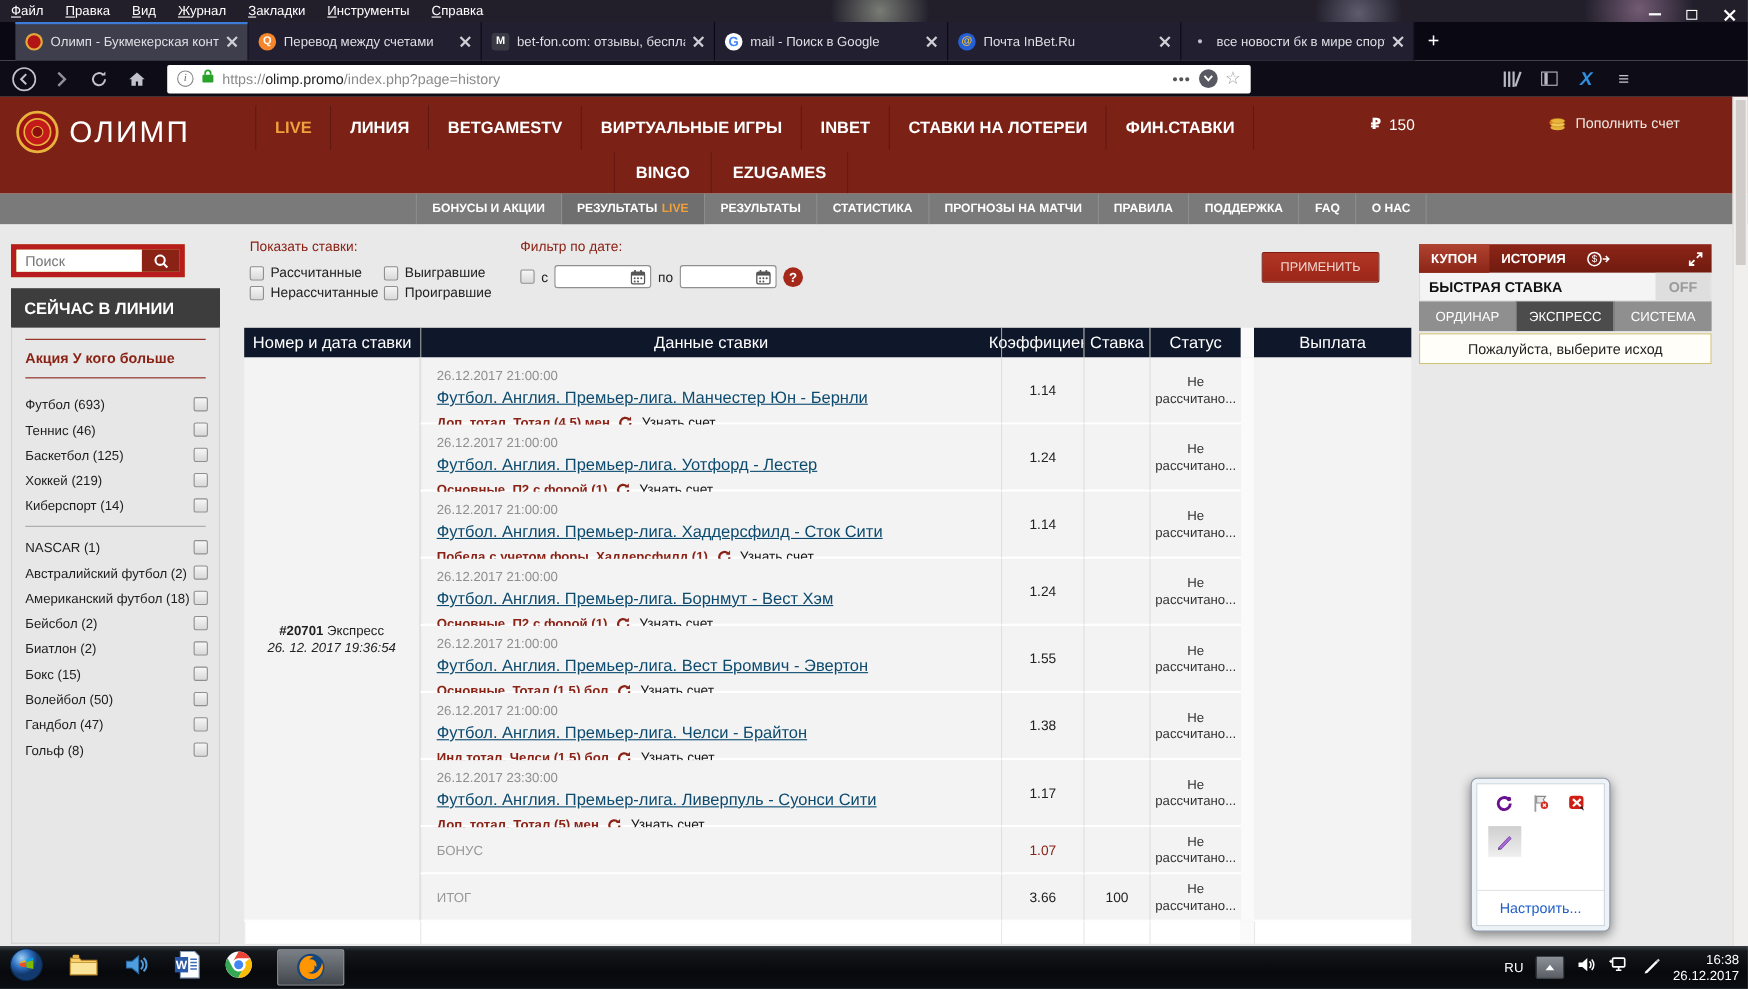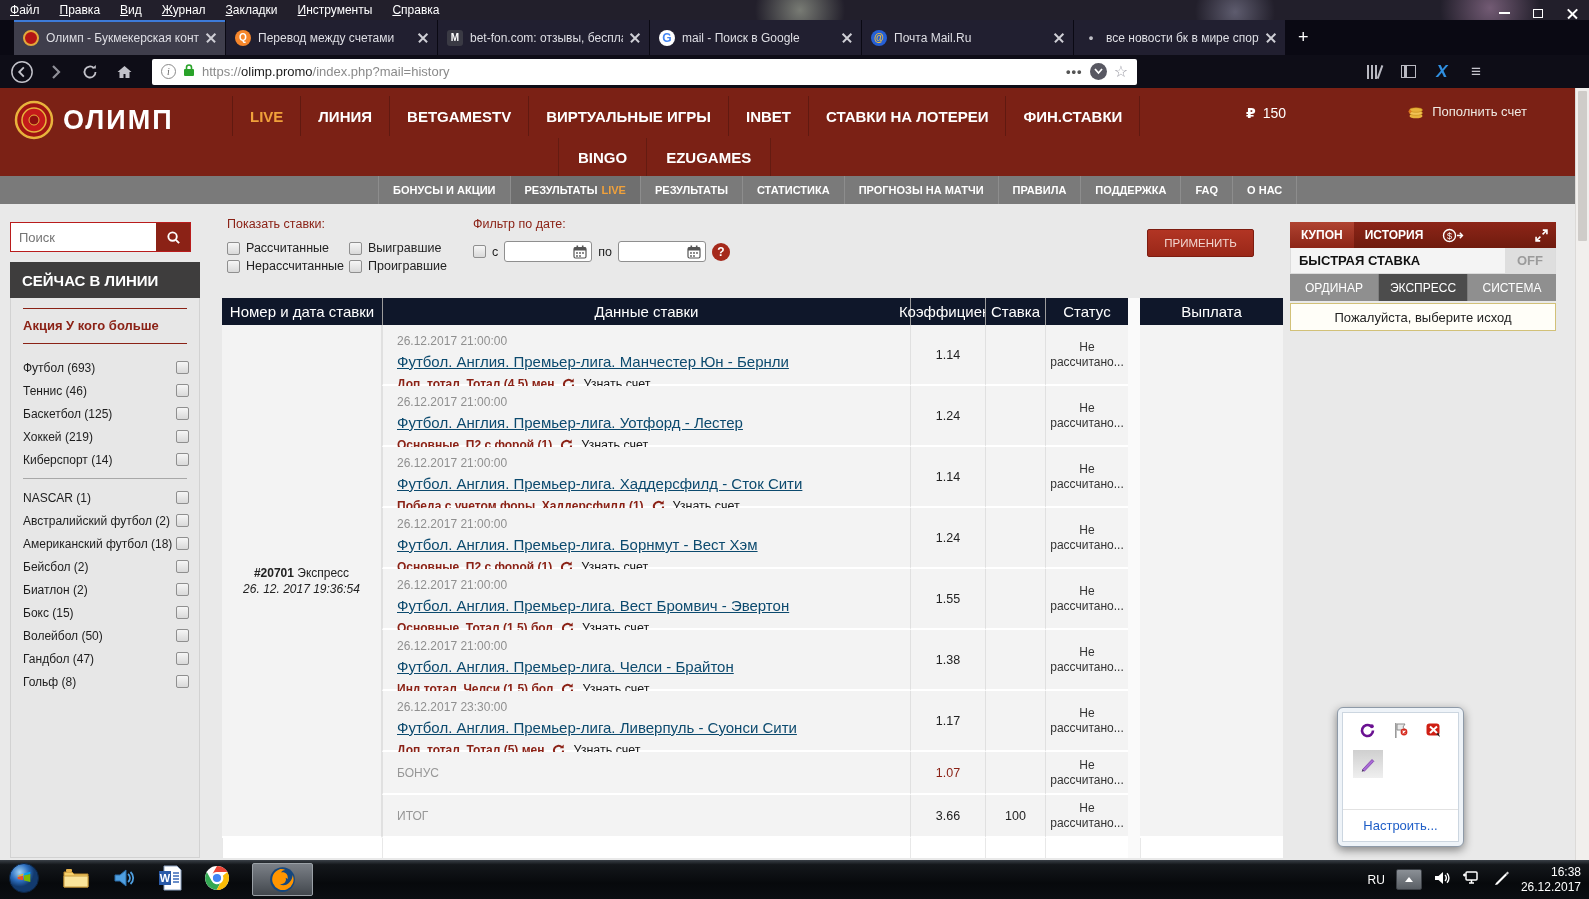--- a/index.html
+++ b/index.html
@@ -55,21 +55,21 @@
   .lib-ic i{display:block;width:2px;height:14px;background:#b9b9c2}
   .lib-ic i:last-child{transform:rotate(20deg)}
   .pane-ic{width:15px;height:13px;border:1.5px solid #b9b9c2;position:relative}
   .pane-ic::before{content:"";position:absolute;left:2px;top:0;bottom:0;width:3px;background:#b9b9c2}
   .ext-x{color:#2f8fe0;font-weight:bold;font-size:17px;font-style:italic}
   .burger{color:#c5c5cd;font-size:17px;letter-spacing:0}
 
   
   .sheader{position:absolute;top:88px;left:0;right:0;height:88px;background:#7b2115}
   .logo{position:absolute;left:14px;top:12px;display:flex;align-items:center;gap:9px}
-  .logo-txt{color:#fff;font-size:27px;font-weight:bold;letter-spacing:2px}
+  .logo-txt{color:#fff;font-size:27px;font-weight:normal;letter-spacing:2px}
   .mnav{position:absolute;left:232px;top:8px;height:40px;display:flex}
   .mnav .it{display:flex;align-items:center;padding:0 17px;color:#fff;font-weight:bold;font-size:15px;border-left:1px solid rgba(0,0,0,.22)}
   .mnav .it:last-child{border-right:1px solid rgba(0,0,0,.22)}
   .mnav .it.live{color:#f0a13b}
   .mnav2{position:absolute;left:558px;top:50px;height:38px;display:flex}
   .mnav2 .it{display:flex;align-items:center;padding:0 19px;color:#fff;font-weight:bold;font-size:15px;border-left:1px solid rgba(0,0,0,.18)}
   .mnav2 .it:last-child{border-right:1px solid rgba(0,0,0,.18)}
   .balance{position:absolute;left:1246px;top:17px;color:#fff;font-size:14px;display:flex;gap:7px;align-items:center}
   .balance .cur{font-family:"DejaVu Sans",sans-serif;font-weight:bold}
   .topup{position:absolute;right:62px;top:16px;display:flex;align-items:center;gap:7px;color:#efe9e2;font-size:13px}
@@ -78,21 +78,21 @@
   .subnav{position:absolute;top:176px;left:0;right:0;height:28px;background:#7a7a7a;display:flex;padding-left:378px}
   .subnav .it{display:flex;align-items:center;padding:1px 14px;color:#fff;font-weight:bold;font-size:11px;border-left:1px solid #8d8d8d;white-space:nowrap}
   .subnav .it:last-child{border-right:1px solid #8d8d8d}
   .subnav .it.on{background:#6f6f6f}
   .subnav .live{color:#f0a13b;margin-left:4px}
 
   
   .page{position:absolute;top:204px;left:0;right:0;height:656px;background:#e9e9e9}
 
   
-  .search{position:absolute;left:10px;top:18px;width:181px;height:30px;display:flex;border:1px solid #b91c1c;background:#bef264}
+  .search{position:absolute;left:10px;top:18px;width:158px;height:30px;display:flex;border:5px solid #b91c1c;background:#bef264}
   .search input{flex:1;border:0;outline:0;padding:0 8px;font-size:13px;font-family:inherit;color:#333;min-width:0}
   .search button{width:34px;border:0;background:#8b2216;display:flex;align-items:center;justify-content:center;cursor:pointer}
   .side-head{position:absolute;left:10px;top:58px;width:190px;height:36px;background:#3e3d3d;color:#fff;font-weight:bold;font-size:15px;display:flex;align-items:center;padding-left:12px}
   .side-panel{position:absolute;left:10px;top:94px;width:190px;bottom:2px;background:#e7e7e7;border:1px solid #d2d2d2;border-top:none;overflow:hidden}
   .slinks{padding:12px 0 0 12px}
   .slinks .lk{display:block;font-weight:bold;font-size:13px;color:#151515;line-height:19px;text-decoration:none}
   .slinks .red{color:#8b2216}
   .hr-red{border:0;border-top:1px solid #8b2216;margin:10px 12px 0 12px}
   .promo{display:block;margin:9px 0 0 12px;color:#8b2216;font-weight:bold;font-size:13px;text-decoration:none}
   .sport{display:flex;align-items:center;justify-content:space-between;padding:0 10px 0 12px;height:23px}
@@ -198,21 +198,21 @@
     <span class="tab-title">bet-fon.com: отзывы, бесплат</span>
     <span class="close-x"></span>
   </div>
   <div class="tab">
     <span class="fav fav-g">G</span>
     <span class="tab-title">mail - Поиск в Google</span>
     <span class="close-x"></span>
   </div>
   <div class="tab">
     <span class="fav fav-mail">@</span>
-    <span class="tab-title">Почта Mail.Ru</span>
+    <span class="tab-title">Почта InBet.Ru</span>
     <span class="close-x"></span>
   </div>
   <div class="tab">
     <span class="fav fav-dot">•</span>
     <span class="tab-title">все новости бк в мире спорта</span>
     <span class="close-x"></span>
   </div>
   <div class="newtab">+</div>
 </div>
 <div class="winctrl">
@@ -251,21 +251,21 @@
       </svg>
   </span>
   <div class="urlbar">
     <span class="info-i">i</span>
     <span>
       <svg width="12" height="14" viewBox="0 0 12 14">
           <rect x="1" y="6" width="10" height="7" rx="1" fill="#2aa32a"></rect>
           <path d="M3.5 6V4.5a2.5 2.5 0 0 1 5 0V6" fill="none" stroke="#2aa32a" stroke-width="1.6"></path>
         </svg>
     </span>
-    <span class="url"><span>https://</span><b>olimp.promo</b><span>/index.php?mail=history</span></span>
+    <span class="url"><span>https://</span><b>olimp.promo</b><span>/index.php?page=history</span></span>
     <span class="dots3">•••</span>
     <span class="pocketi">
       <svg width="9" height="8" viewBox="0 0 9 8">
           <path d="M1 1l3.5 4L8 1" fill="none" stroke="#fff" stroke-width="1.8"></path>
         </svg>
     </span>
     <span class="star">☆</span>
   </div>
   <span class="nav-ic lib-ic" style="margin-left:215px">
       <i></i>

